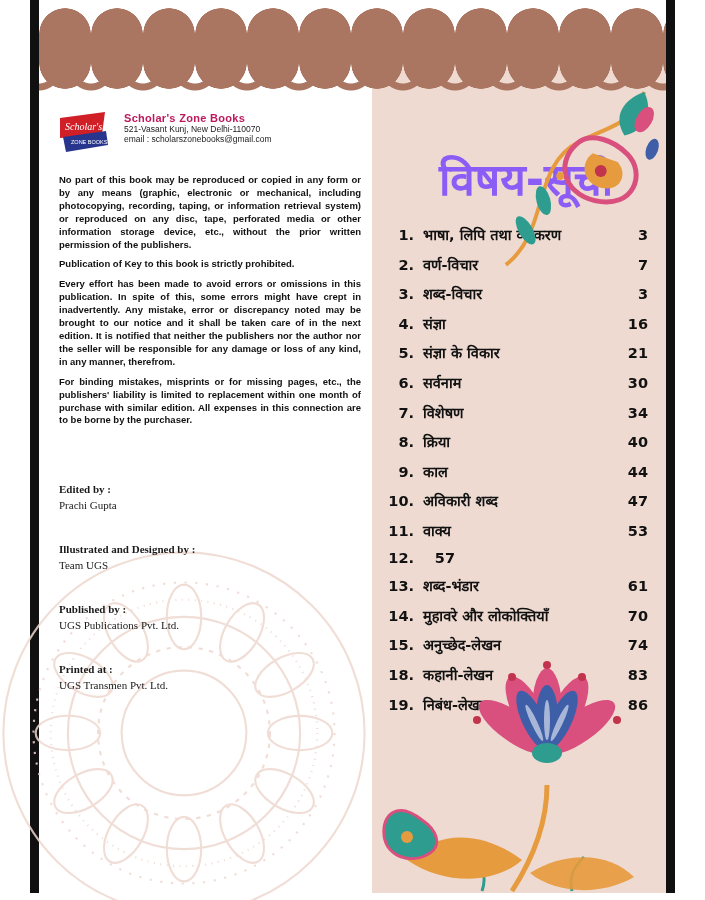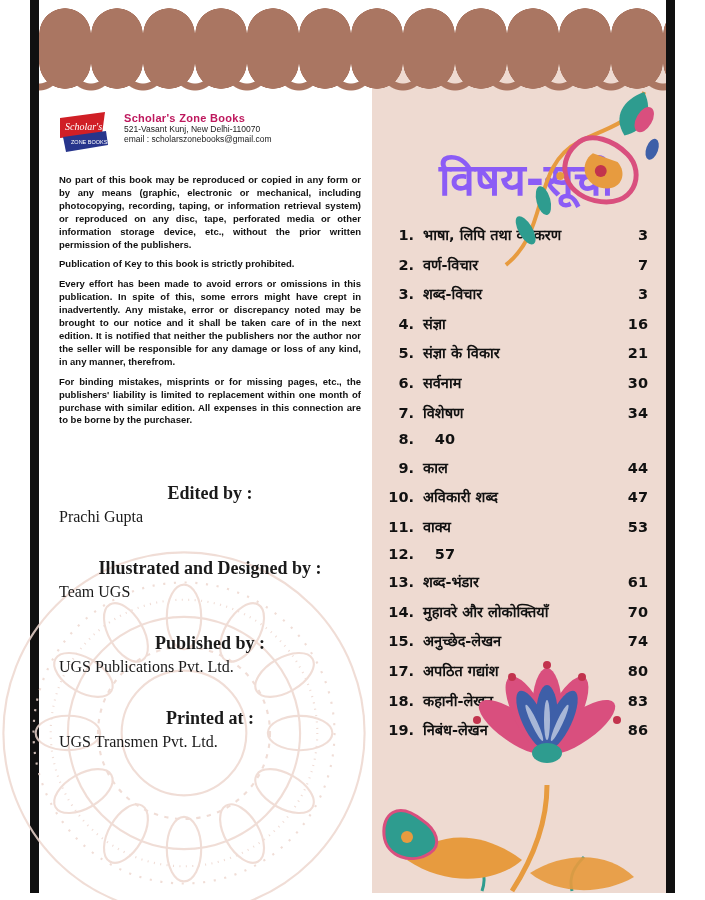--- a/index.html
+++ b/index.html
@@ -41,22 +41,22 @@
   
   .left-col{position:absolute;left:20px;top:112px;width:302px;z-index:2;}
   .pub-header{display:flex;gap:15px;align-items:flex-start;}
   .logo{width:50px;height:42px;flex:0 0 auto;}
   .pub-name{font-family:Liberation Sans, sans-serif;font-weight:bold;font-size:11px;color:#be185d;letter-spacing:.3px;}
   .pub-address,.pub-email{font-size:8.5px;color:#222;margin-top:0;line-height:1.2;}
   .legal{margin-top:20px;font-size:9.5px;line-height:1.36;text-align:justify;color:var(--ink);}
   .legal p{margin-bottom:7px;font-weight:bold;}
   .credits{margin-top:56px;font-family:"Liberation Serif",serif;color:#1a1a1a;}
   .credit + .credit{margin-top:32px;}
-  .credit-label{font-weight:bold;font-size:18px;text-align:center;}
-  .credit-value{font-size:16px;margin-top:4px;}
+  .credit-label{font-weight:bold;font-size:11px;}
+  .credit-value{font-size:11px;margin-top:4px;}
 
   
   .right-col{position:absolute;left:333px;top:56px;width:294px;z-index:2;color:var(--ink);}
   .toc-title{margin:92px 0 0 14px;font-family:"DejaVu Sans",sans-serif;font-weight:bold;font-size:44px;color:#8b5cf6;text-align:center;}
   .toc-list{margin:16px 18px 0 14px;}
   .toc-row{display:flex;align-items:baseline;margin-bottom:9.6px;font-family:"DejaVu Sans",sans-serif;font-weight:bold;font-size:14.5px;}
   .toc-num{width:28px;text-align:right;margin-right:9px;flex:0 0 auto;}
   .toc-label{flex:1;padding-right:4px;}
   .toc-page{width:32px;text-align:right;flex:0 0 auto;}
 
@@ -189,20 +189,21 @@
           </div>
 
           <div class="toc-row">
             <span class="toc-num">7.</span>
             <span class="toc-label">विशेषण</span>
             <span class="toc-page">34</span>
           </div>
 
           <div class="toc-row">
             <span class="toc-num">8.</span>
+            <span class="toc-label">क्रिया</span>
             <span class="toc-page">40</span>
           </div>
 
           <div class="toc-row">
             <span class="toc-num">9.</span>
             <span class="toc-label">काल</span>
             <span class="toc-page">44</span>
           </div>
 
           <div class="toc-row">
@@ -234,25 +235,20 @@
             <span class="toc-page">70</span>
           </div>
 
           <div class="toc-row">
             <span class="toc-num">15.</span>
             <span class="toc-label">अनुच्छेद-लेखन</span>
             <span class="toc-page">74</span>
           </div>
 
 
-          <div class="toc-row">
-            <span class="toc-num">17.</span>
-            <span class="toc-label">अपठित गद्यांश</span>
-            <span class="toc-page">80</span>
-          </div>
 
           <div class="toc-row">
             <span class="toc-num">18.</span>
             <span class="toc-label">कहानी-लेखन</span>
             <span class="toc-page">83</span>
           </div>
 
           <div class="toc-row">
             <span class="toc-num">19.</span>
             <span class="toc-label">निबंध-लेखन</span>

